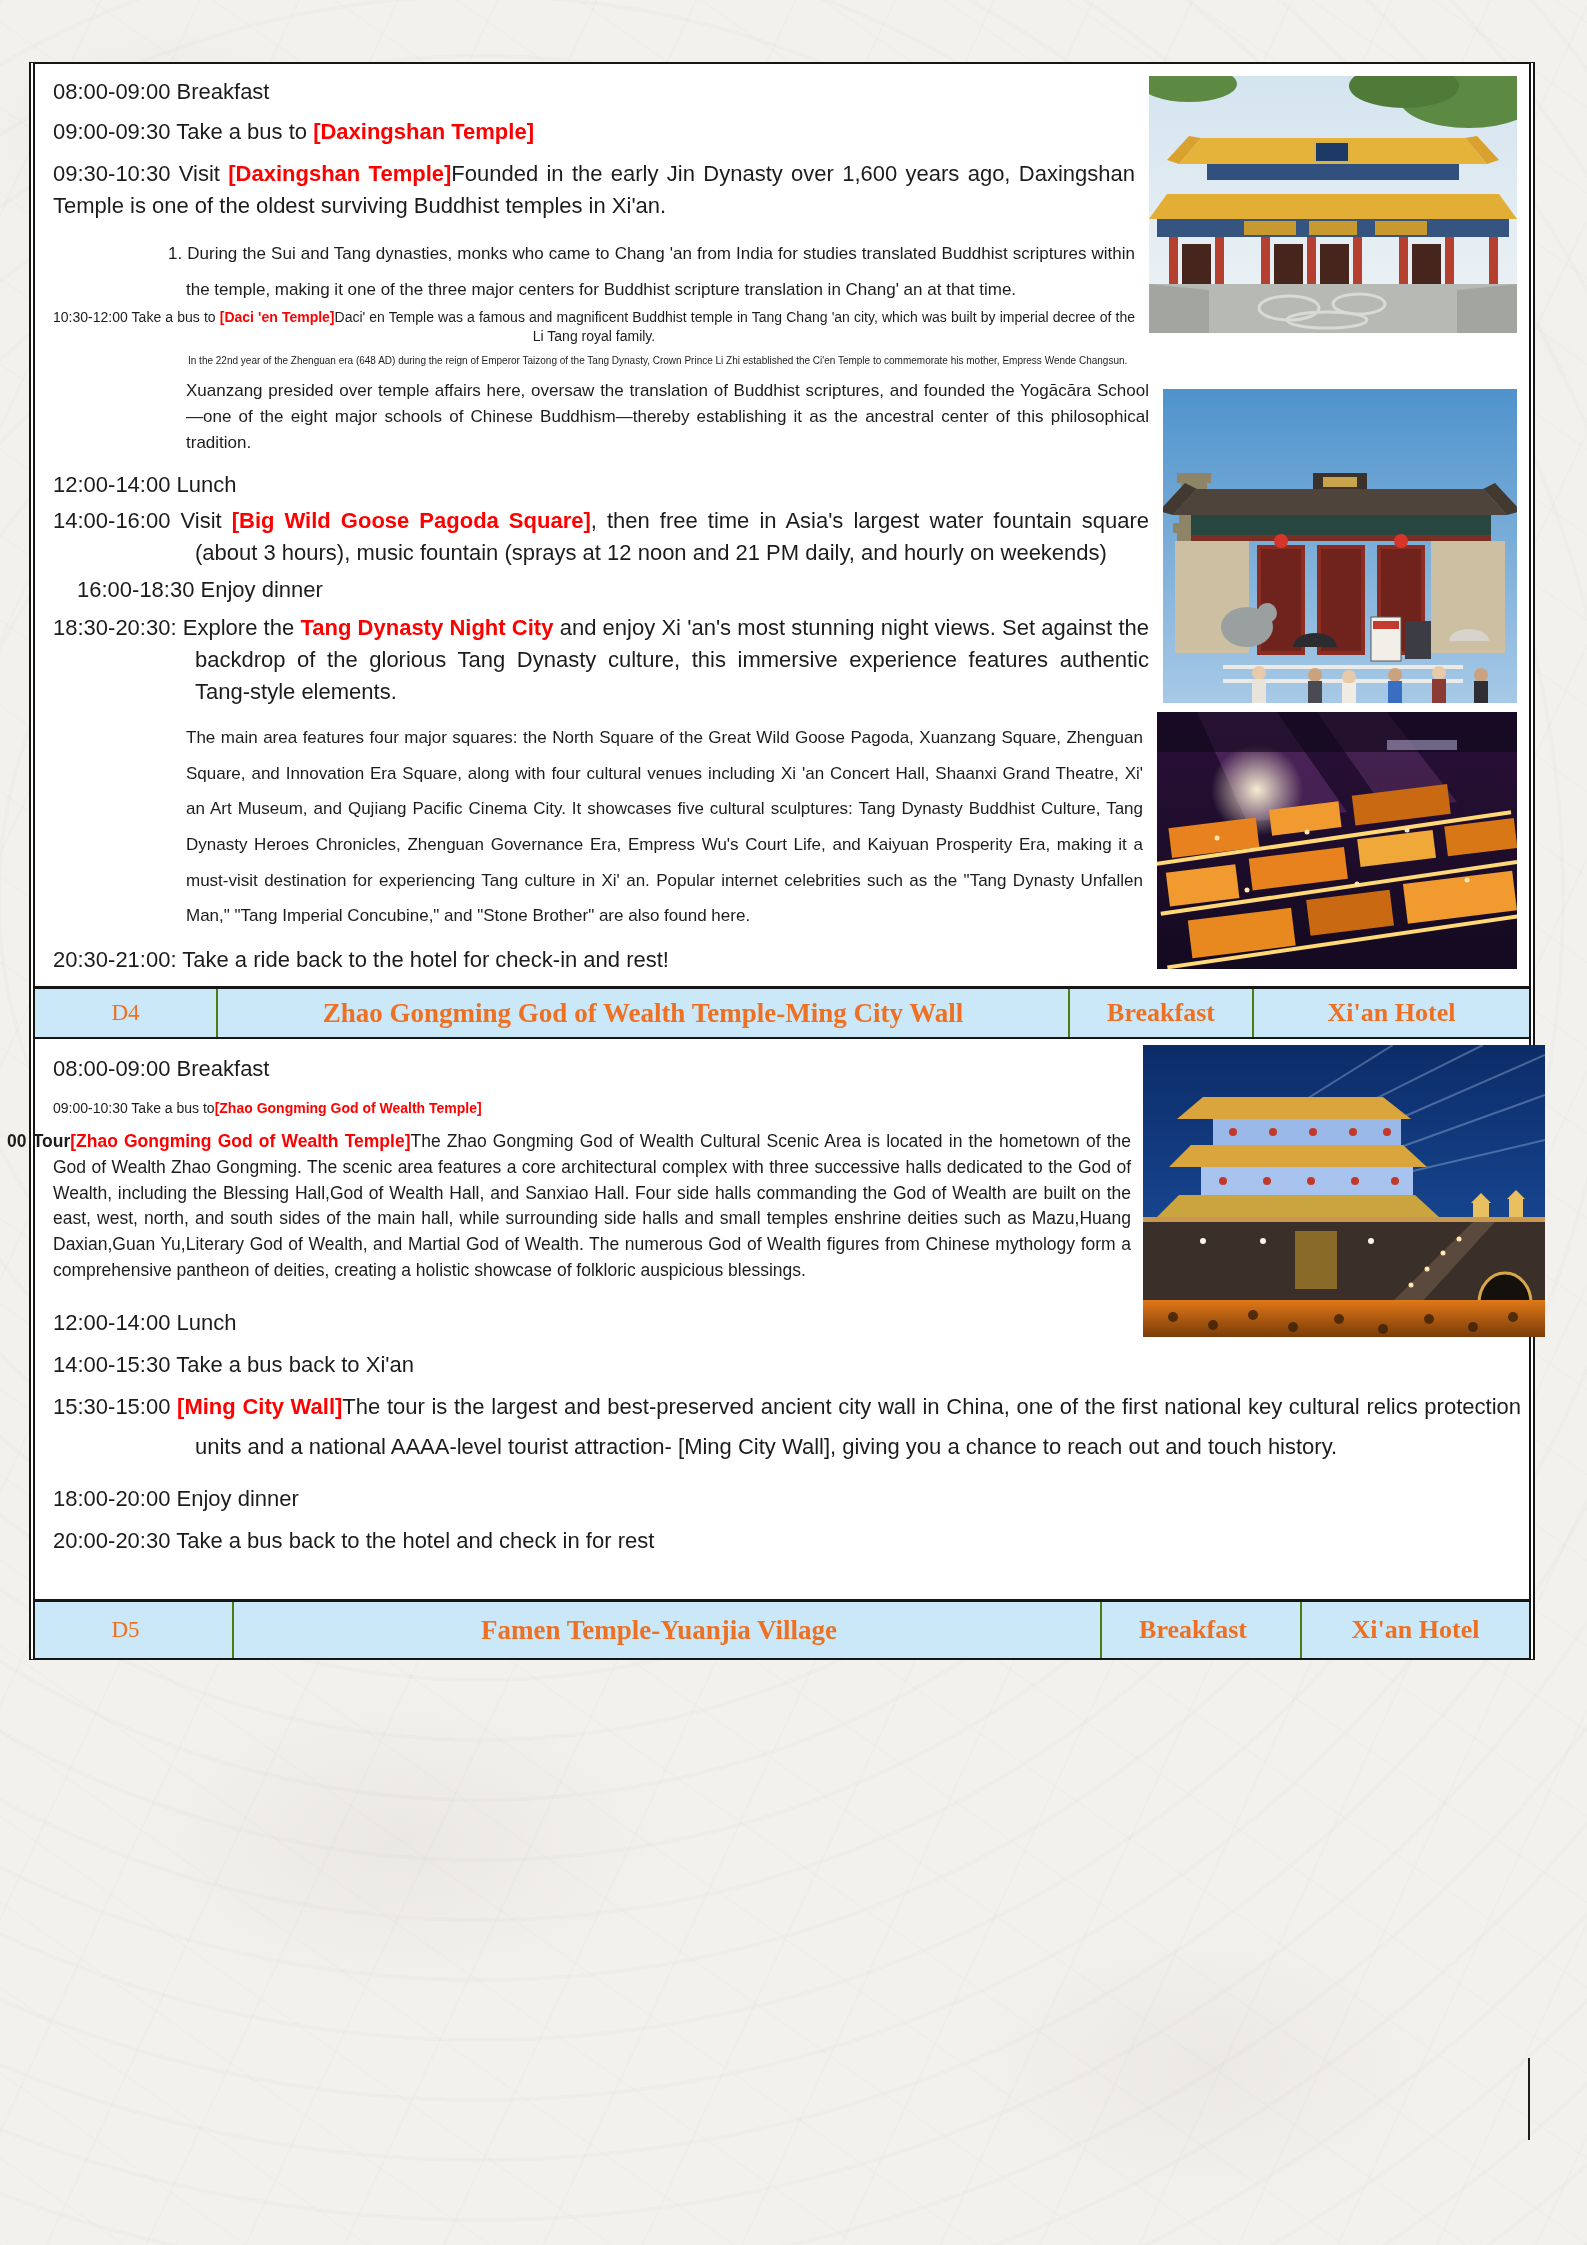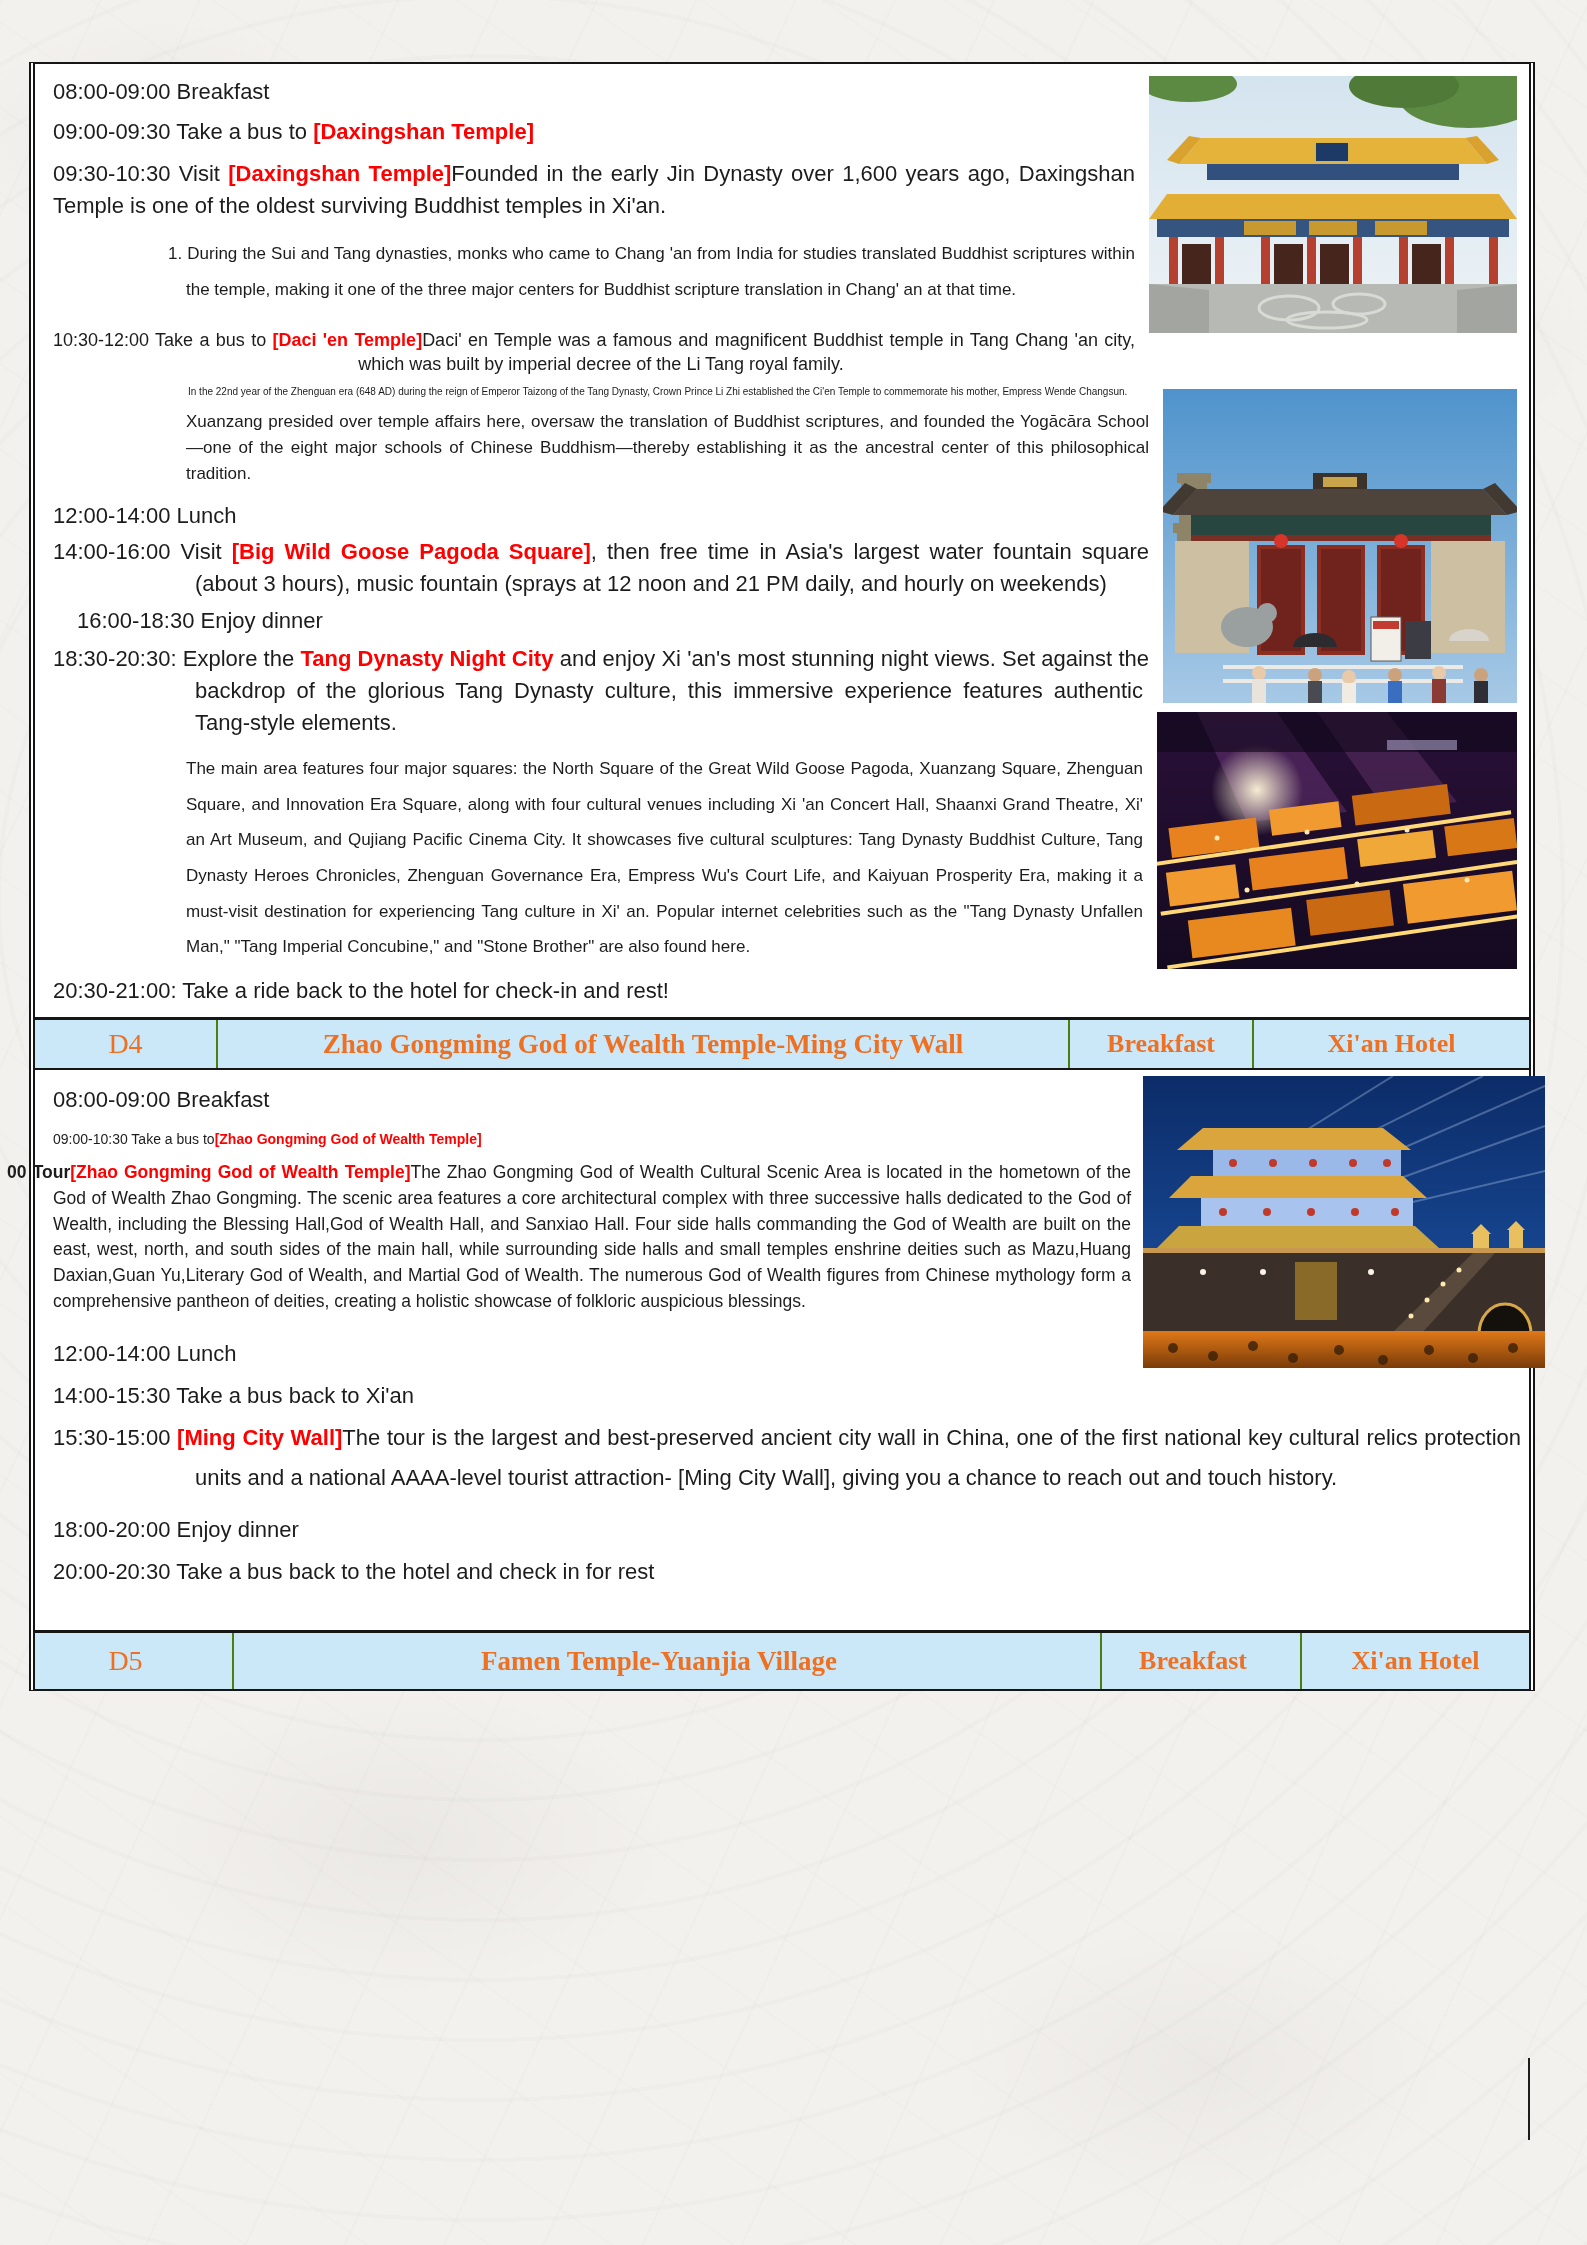--- a/index.html
+++ b/index.html
@@ -43,21 +43,21 @@
   .big{font-size:22px;line-height:1.45;}
   .just{text-align:justify;}
   .hang{padding-left:142px;text-indent:-142px;}
   .red{color:#fe0000;font-weight:bold;}
   .b{font-weight:bold;}
 
   .l1{margin-top:0;}
   .l2{margin-top:8px;}
   .l3{margin-top:10px;}
   .note1{margin-top:14px;padding-left:133px;text-indent:-18px;font-size:17px;line-height:2.12;text-align:justify;}
-  .l4{margin-top:20px;font-size:18px;line-height:1.38;text-align:justify;text-align-last:center;}
+  .l4{font-size:14px;line-height:1.38;text-align:justify;text-align-last:center;}
   .note2{margin-top:8px;padding-left:135px;font-size:10px;line-height:1.35;text-align:justify;}
   .note3{margin-top:10px;padding-left:133px;font-size:17px;line-height:1.55;text-align:justify;}
   .l5{margin-top:12px;}
   .l6{margin-top:4px;}
   .l7{margin-top:6px;margin-left:24px;}
   .l8{margin-top:6px;}
   .note4{margin-top:12px;padding-left:133px;font-size:17px;line-height:2.1;text-align:justify;}
   .l9{margin-top:10px;}
 
   .hrow{
@@ -66,21 +66,21 @@
     background:#cbe8f8;
     border-top:3px solid #161616;
     border-bottom:2px solid #161616;
     align-items:center;
     height:48px;
   }
   .hrow.d5{height:56px;border-bottom:none;gap:16px;}
   .hc{height:100%;display:flex;align-items:center;justify-content:center;
       font-family:"Liberation Serif","DejaVu Serif",serif;color:#ee7023;}
   .hc+.hc{border-left:2px solid #4d7c0f;}
-  .hc.day{font-size:28px;font-weight:400;}
+  .hc.day{font-size:23px;font-weight:400;}
   .hc.title{font-size:27px;font-weight:700;}
   .hc.meal,.hc.hotel{font-size:26px;font-weight:700;}
 
   .d4-l1{margin-top:2px;}
   .d4-l2{margin-top:14px;font-size:14px;line-height:1.3;}
   .d4-para{position:relative;z-index:3;margin-top:12px;font-size:17.5px;line-height:1.47;
            text-align:justify;text-indent:-46px;}
   .d4-l4{margin-top:24px;}
   .d4-l5{margin-top:10px;}
   .d4-l6{margin-top:6px;clear:right;font-size:22px;line-height:1.82;}

